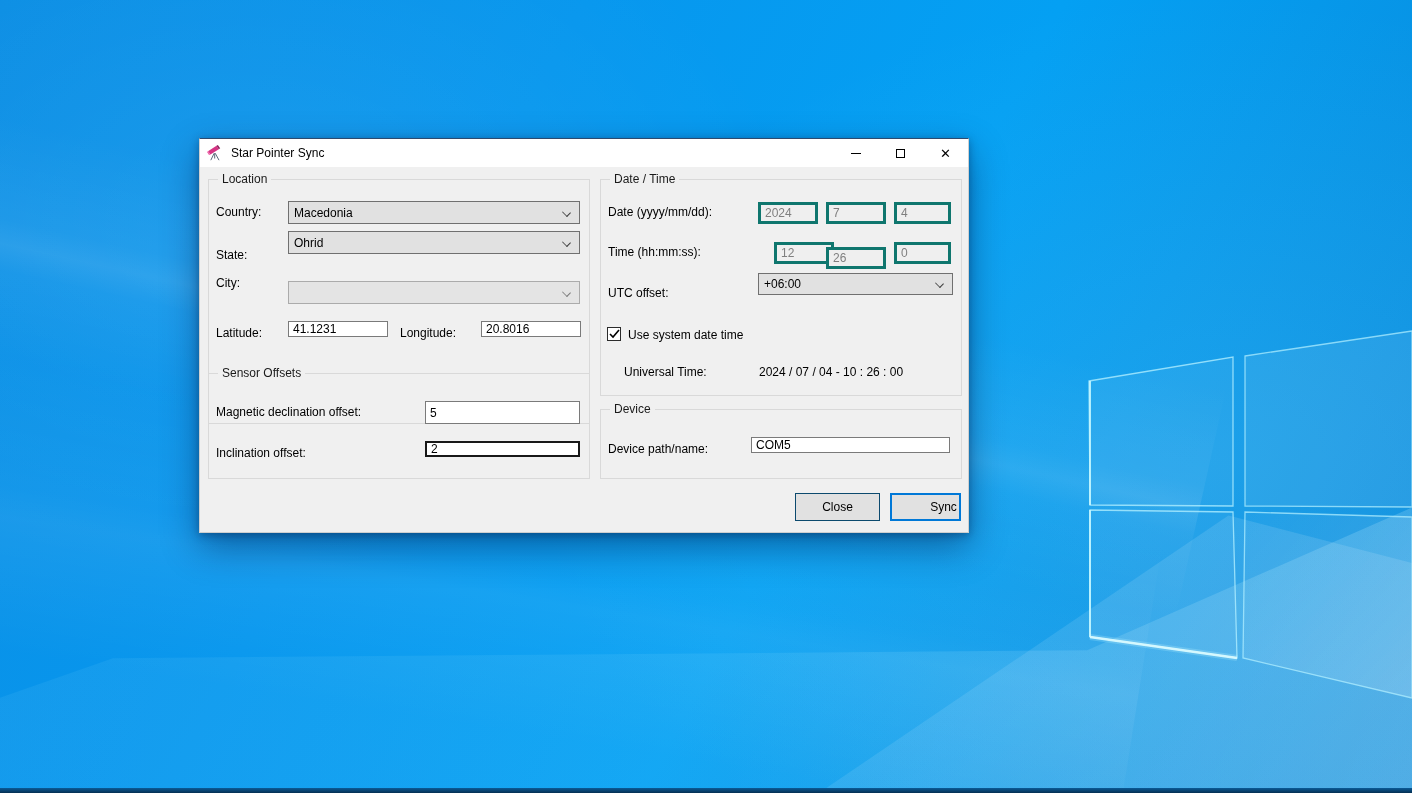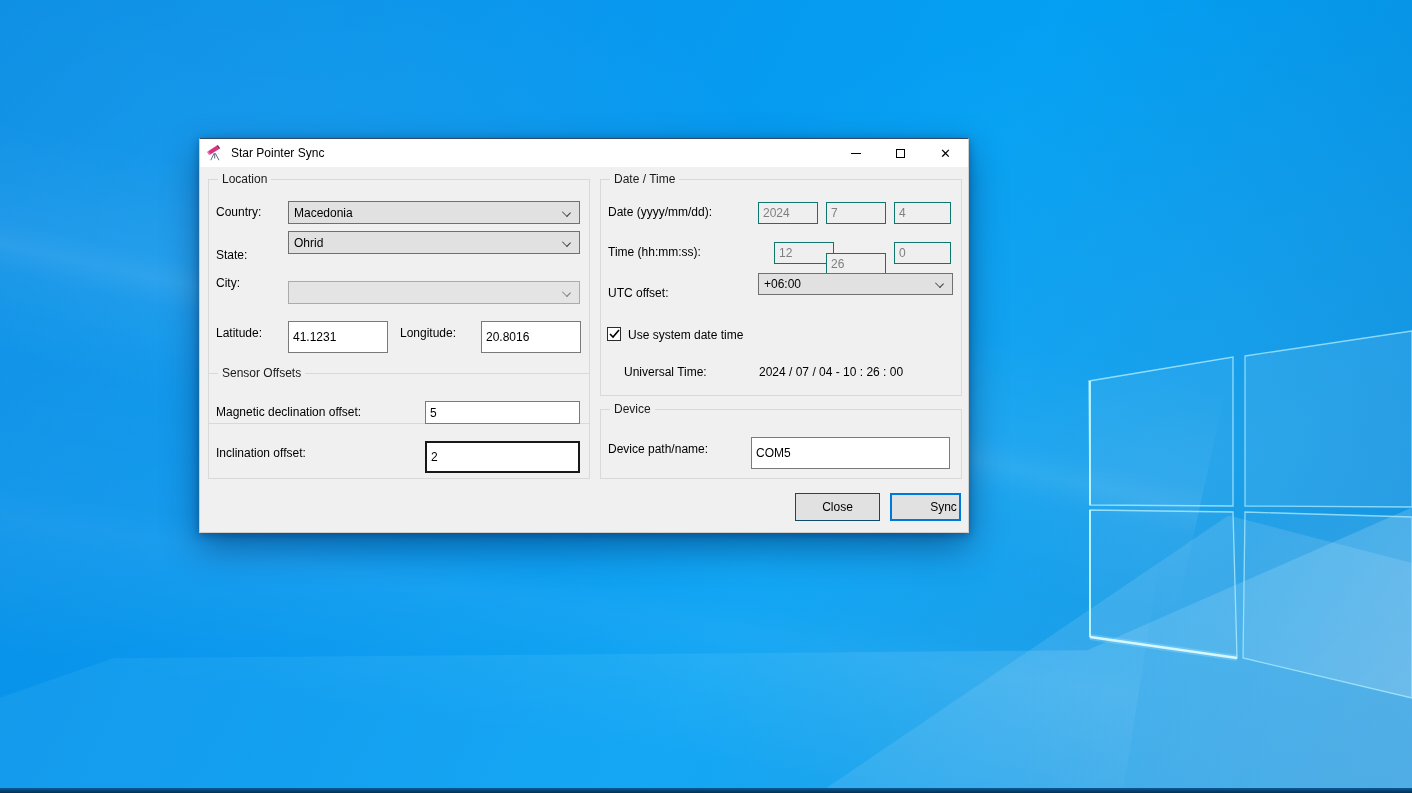--- a/index.html
+++ b/index.html
@@ -70,25 +70,25 @@
   }
   .combo.disabled { border-color:#ababab; background:#e4e4e4; color:#6f6f6f; }
   .chev {
     position:absolute; right:9px; top:7px; width:7px; height:7px;
     border-right:1.4px solid #3c3c3c; border-bottom:1.4px solid #3c3c3c;
     transform:rotate(45deg) scale(1,0.8);
   }
   .combo.disabled .chev { border-color:#7a7a7a; }
 
   .txt {
-    position:absolute; height:32px; background:#fff; border:1px solid #7a7a7a;
+    position:absolute; height:16px; background:#fff; border:1px solid #7a7a7a;
     font-family:"Liberation Sans", sans-serif; font-size:12px; padding:0 4px; color:#000; outline:none;
   }
   .txt.focused { border:2px solid #181818; }
-  .txt.disabled { background:#efefef; border:1px solid #0f766e; color:#7f7f7f; }
+  .txt.disabled { background:#efefef; border:3px solid #0f766e; color:#7f7f7f; }
 
   .checkbox {
     position:absolute; width:14px; height:14px; background:#fff; border:1px solid #2b2b2b;
     display:flex; align-items:center; justify-content:center; cursor:default;
   }
 
   .btn {
     position:absolute; height:28px; background:#e1e1e1; border:1px solid #0c4a6e;
     font-family:"Liberation Sans", sans-serif; font-size:12px; color:#000; cursor:default;
   }
@@ -182,21 +182,21 @@
 
     <div class="groupbox" style="left:400px; top:40px; width:362px; height:217px;">
       <span class="legend">Date / Time</span>
     </div>
     <span class="lbl" style="left:408px; top:65px;">Date (yyyy/mm/dd):</span>
     <input class="txt disabled" style="left: 558px; top: 63px; width: 60px; height: 22px;" disabled="" value="2024">
     <input class="txt disabled" style="left: 626px; top: 63px; width: 60px; height: 22px;" disabled="" value="7">
     <input class="txt disabled" style="left: 694px; top: 63px; width: 57px; height: 22px;" disabled="" value="4">
     <span class="lbl" style="left:408px; top:105px;">Time (hh:mm:ss):</span>
     <input class="txt disabled" style="left: 558px; top: 103px; width: 60px; height: 22px; margin-left: 16px;" disabled="" value="12">
-    <input class="txt disabled" style="left: 626px; top: 114px; width: 60px; height: 22px;" disabled="" value="26">
+    <input class="txt disabled" style="left: 626px; top: 108px; width: 60px; height: 22px;" disabled="" value="26">
     <input class="txt disabled" style="left: 694px; top: 103px; width: 57px; height: 22px;" disabled="" value="0">
     <span class="lbl" style="left:408px; top:146px;">UTC offset:</span>
     <div class="combo" style="left:558px; top:134px; width:195px; height:22px;">
       <span>+06:00</span>
       <span class="chev" style="top:6px;"></span>
     </div>
     <div class="checkbox" style="left:407px; top:188px;">
       <svg width="11" height="10" viewBox="0 0 11 10">
         <polyline points="1,5 4,8 10,1" fill="none" stroke="#000" stroke-width="1.6"></polyline>
       </svg>

